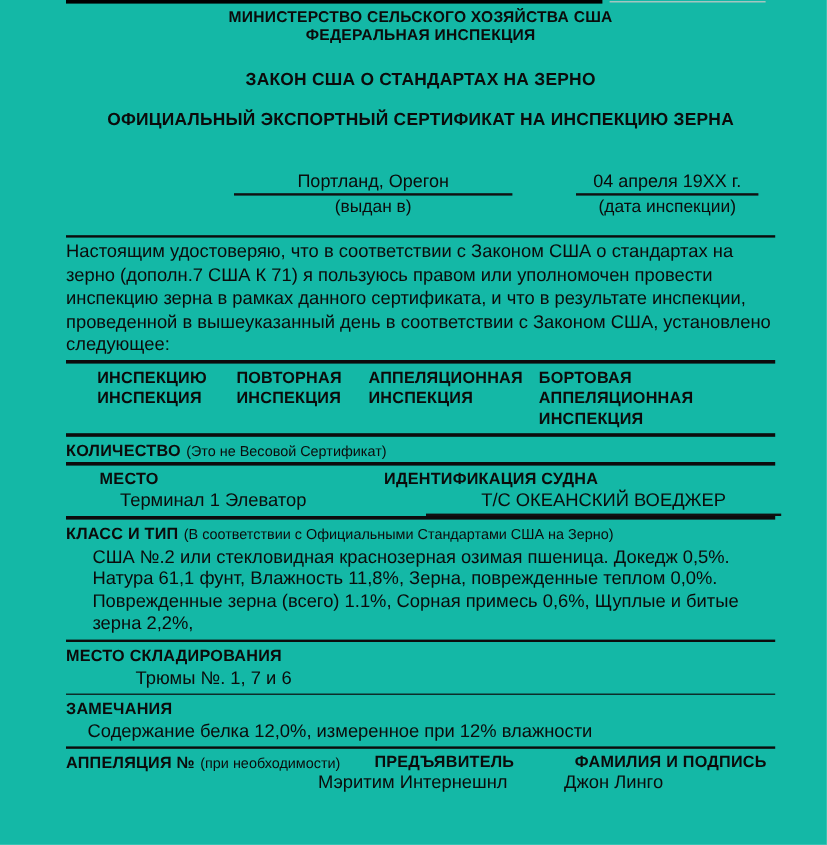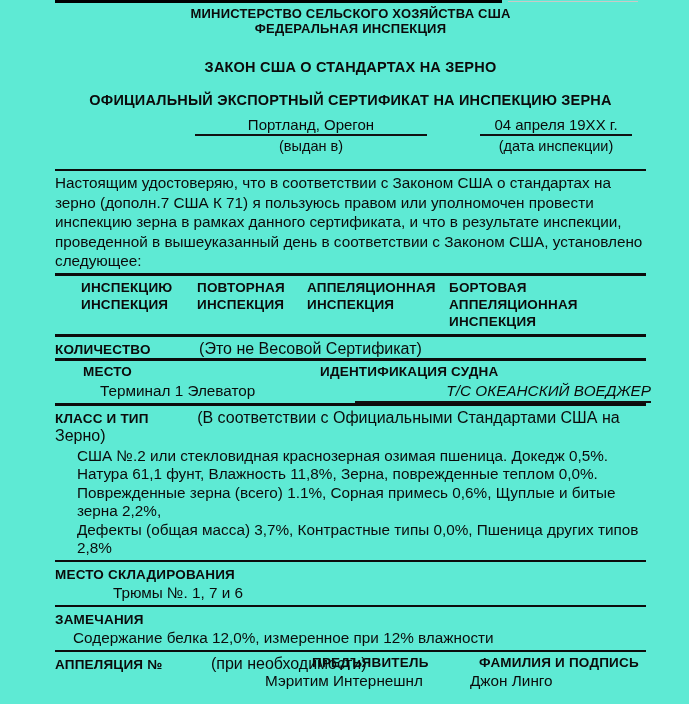--- a/index.html
+++ b/index.html
@@ -3,65 +3,65 @@
 <meta charset="utf-8">
 <style>
   html,body{margin:0;padding:0;}
   body{
     width:689px;height:704px;overflow:hidden;
     background:#fbfbfa;
     font-family:"Liberation Sans","DejaVu Sans",sans-serif;
     color:#0b0b0b;
     -webkit-font-smoothing:antialiased;
   }
-  .page{position:relative;width:689px;height:704px;background:#5eead4;}
+  .page{position:relative;width:689px;height:704px;background:#14b8a6;}
   .top-mark{position:absolute;left:55px;top:0;width:447px;height:3px;background:#000;}
   .top-mark-faint{position:absolute;left:508px;top:1px;width:130px;height:1px;background:#c9c9c6;}
   .doc{position:absolute;left:55px;top:0;width:591px;}
 
   .center{text-align:center;}
 
   .agency{font-size:13px;line-height:15px;font-weight:bold;letter-spacing:.2px;}
   .agency-1{margin-top:6px;}
   .law-title{font-size:14.5px;font-weight:bold;margin-top:23px;letter-spacing:.2px;}
   .doc-title{font-size:14.5px;font-weight:bold;margin-top:17px;letter-spacing:.2px;}
 
-  .issue{position:relative;margin-top:8px;height:41px;}
+  .issue{position:relative;margin-top:35px;height:41px;}
   .issue-place{position:absolute;left:140px;width:232px;}
   .issue-date{position:absolute;left:425px;width:152px;}
   .fill-value{border-bottom:2px solid #111;text-align:center;font-size:15px;padding-bottom:1px;}
   .fill-label{text-align:center;font-size:14.5px;margin-top:2px;}
 
   .hr{height:2px;background:#0c0c0c;border:0;margin:0;}
   .hr.thick{height:3px;}
   .hr.thin{height:1.5px;}
 
   .hr-top-para{margin-top:12px;}
 
   .certify{font-size:15.3px;line-height:19.6px;margin-top:2px;margin-bottom:2px;}
 
   .insp-row{display:flex;font-weight:bold;font-size:13.5px;line-height:17px;padding:3px 0 4px 26px;letter-spacing:.2px;}
   .insp-col1{width:116px;}
   .insp-col2{width:110px;}
   .insp-col3{width:142px;}
   .insp-col4{flex:1;}
 
   .sec-label{font-size:13.5px;font-weight:bold;letter-spacing:.2px;}
-  .sec-note{font-size:16px;font-weight:normal;letter-spacing:0;margin-left:44px;}
+  .sec-note{font-size:12px;font-weight:normal;letter-spacing:0;}
   .sec-head-line{padding-top:3px;}
   .val{font-size:15.3px;}
 
   .qty-value{margin-left:170px;margin-top:1px;padding-bottom:2px;}
 
   .lv-heads{position:relative;height:17px;padding-top:3px;}
   .lv-heads .h-loc{position:absolute;left:0;margin-left:28px;}
   .lv-heads .h-ves{position:absolute;left:265px;}
   .lv-values{position:relative;height:22px;}
   .lv-values .v-loc{position:absolute;left:45px;top:1px;}
-  .lv-values .v-ves{position:absolute;left:300px;top:1px;width:296px;text-align:right;border-bottom:2px solid #111;padding-bottom:1px;font-style:italic;}
+  .lv-values .v-ves{position:absolute;left:300px;top:1px;width:296px;text-align:center;border-bottom:2px solid #111;padding-bottom:1px;}
 
   .grade-lines{margin:2px 0 3px 22px;line-height:18.4px;}
 
   .indent-val{margin-left:58px;margin-top:1px;padding-bottom:3px;}
   .remark-val{margin-left:18px;margin-top:1px;padding-bottom:3px;}
 
   .appeal-heads{position:relative;height:17px;padding-top:3px;}
   .appeal-heads .a-app{position:absolute;left:0;}
   .appeal-heads .a-pre{position:absolute;left:210px;padding-left:47px;}
   .appeal-heads .a-sig{position:absolute;left:424px;}
@@ -140,21 +140,20 @@
     <hr class="hr thick">
 
     <div class="sec-head-line">
       <span class="sec-label">КЛАСС И ТИП</span>
       <span class="sec-note">(В соответствии с Официальными Стандартами США на Зерно)</span>
     </div>
     <div class="grade-lines val">
       <div>США №.2 или стекловидная краснозерная озимая пшеница. Докедж 0,5%.</div>
       <div>Натура 61,1 фунт, Влажность 11,8%, Зерна, поврежденные теплом 0,0%.</div>
       <div>Поврежденные зерна (всего) 1.1%, Сорная примесь 0,6%, Щуплые и битые зерна 2,2%,</div>
-      <div>Дефекты (общая масса) 3,7%, Контрастные типы 0,0%, Пшеница других типов 2,8%</div>
     </div>
 
     <hr class="hr">
 
     <div class="sec-head-line">
       <span class="sec-label">МЕСТО СКЛАДИРОВАНИЯ</span>
     </div>
     <div class="val indent-val">Трюмы №. 1,  7  и 6</div>
 
     <hr class="hr thin">

